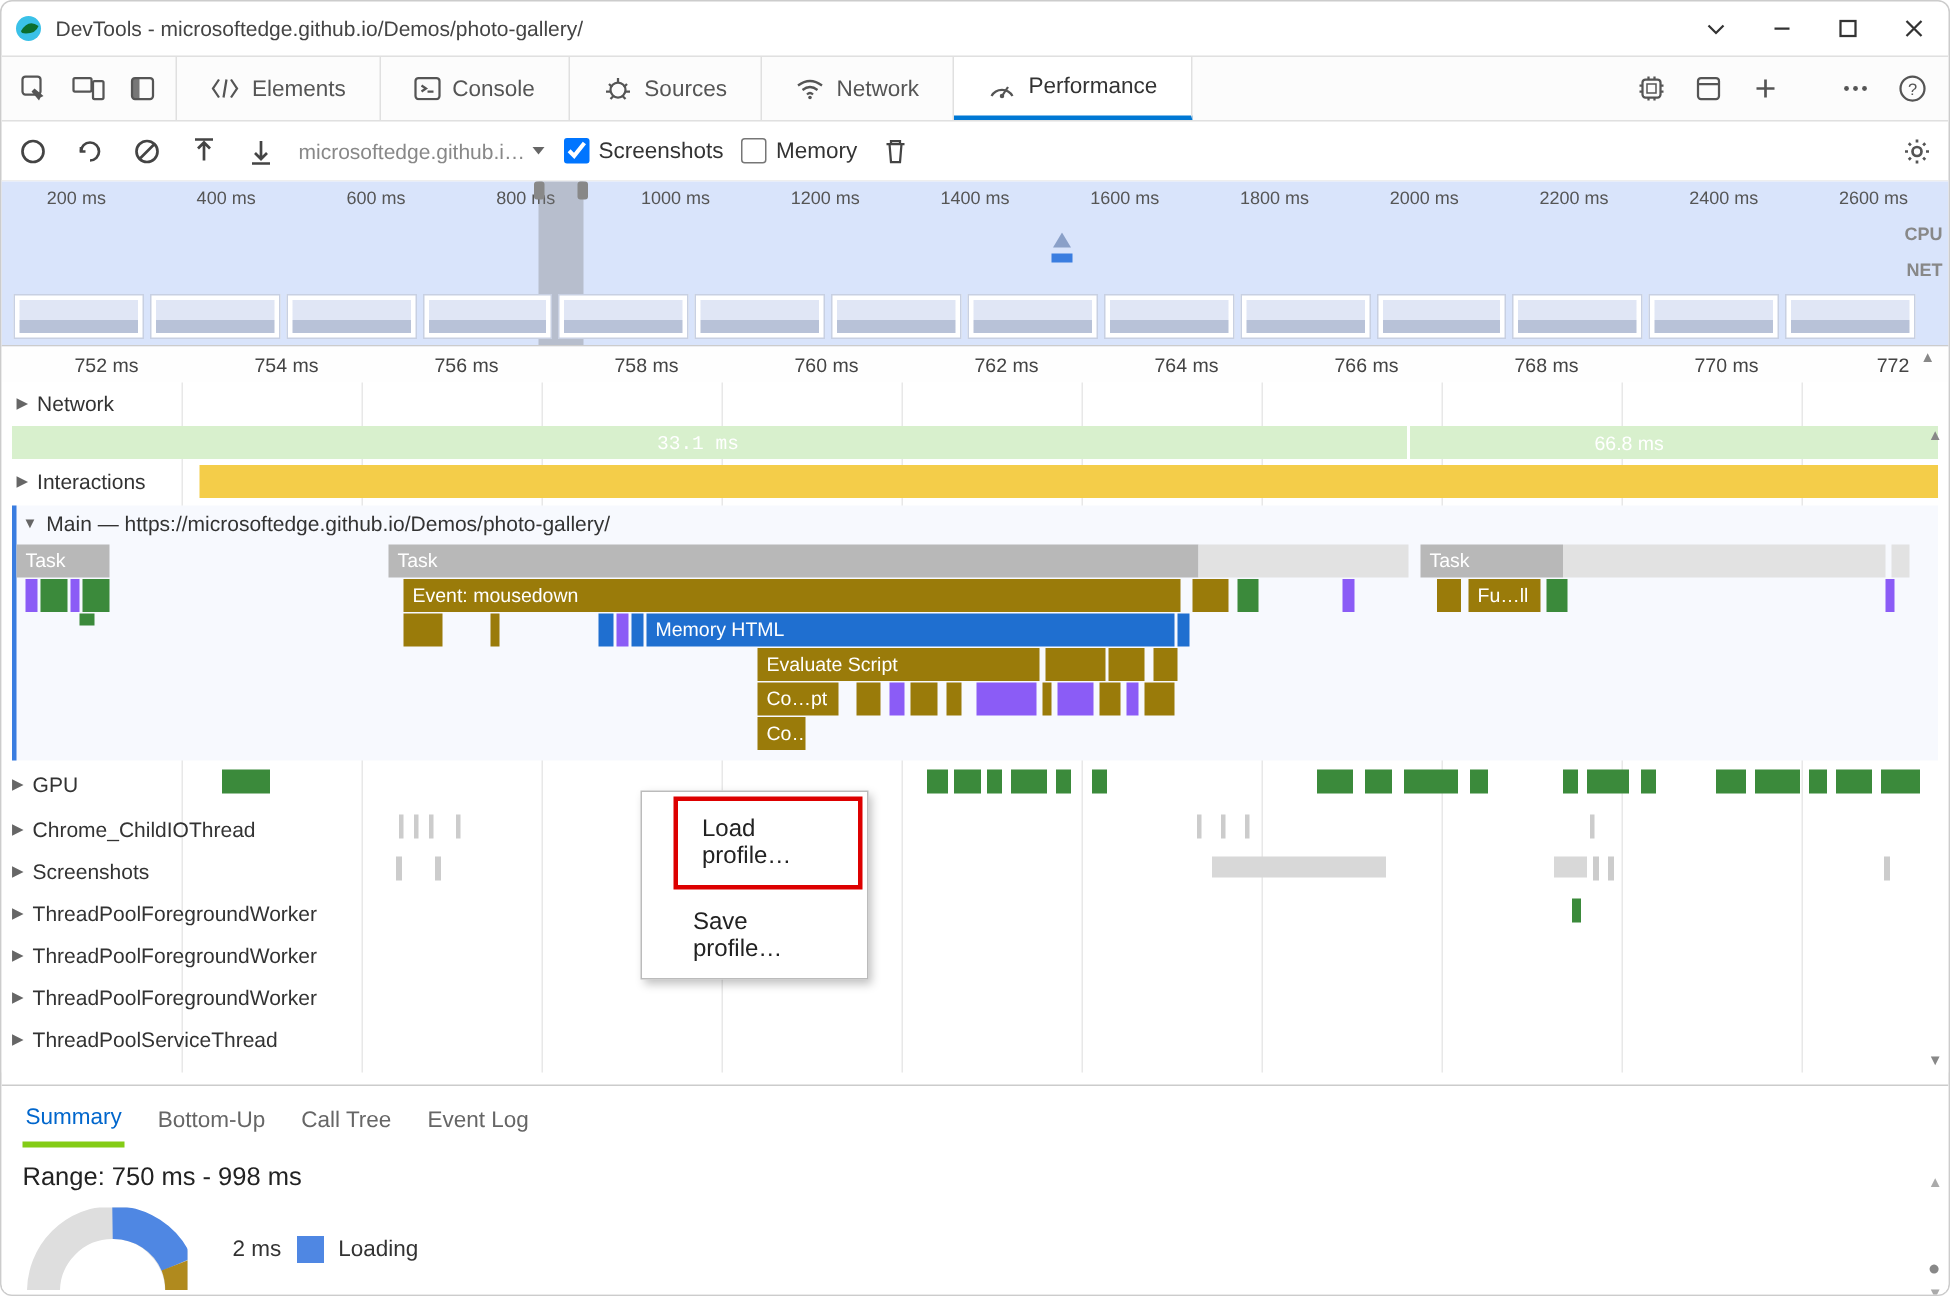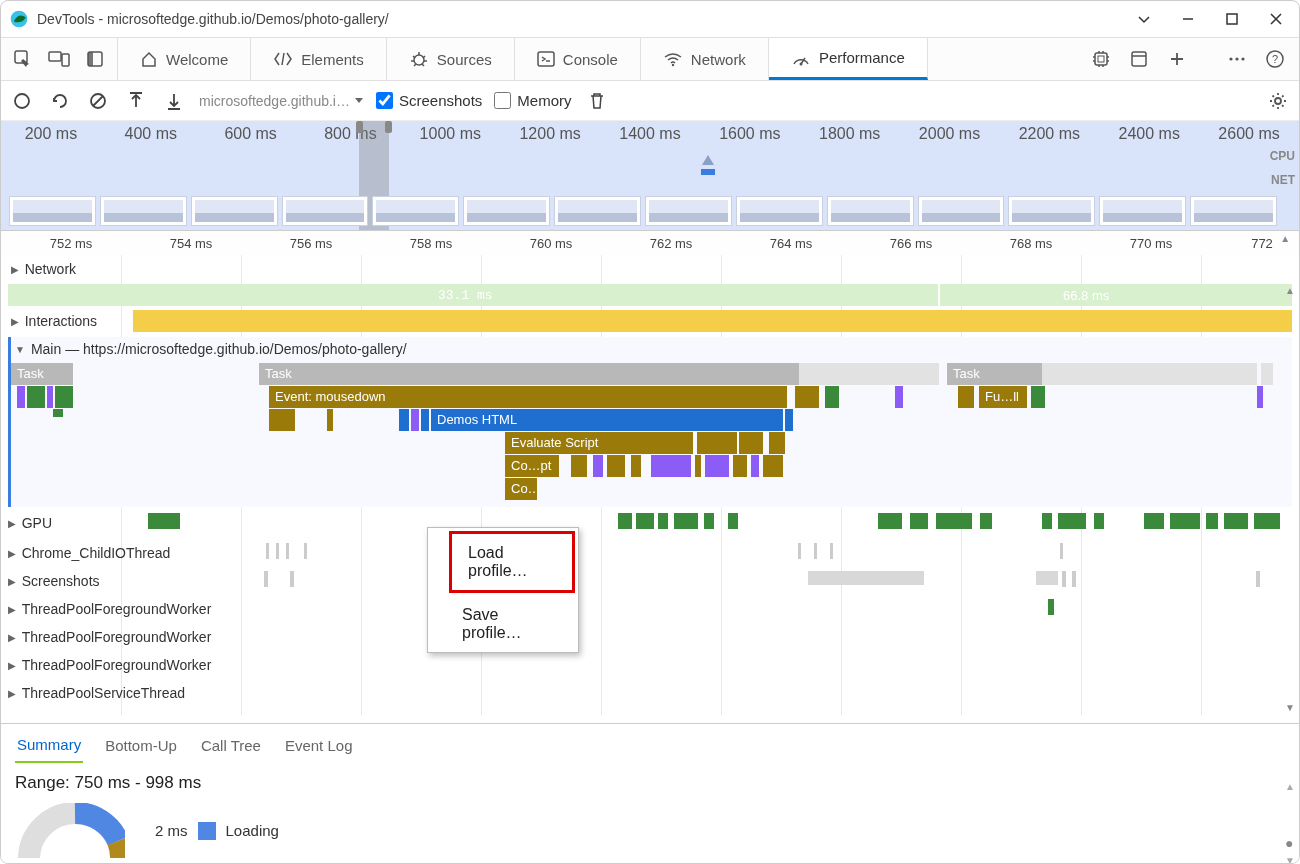--- a/index.html
+++ b/index.html
@@ -24,21 +24,21 @@
 .toolbar { display:flex; align-items:center; height:40px; padding:0 8px; gap:12px; border-bottom:1px solid #eee;}
 .toolbar .tb-btn { width:26px; height:26px; display:flex; align-items:center; justify-content:center; color:#555; }
 .url-select { color:#888; font-size:14px; display:flex; align-items:center; gap:4px;}
 .chk { display:flex; align-items:center; gap:6px; font-size:15px; color:#333;}
 .chk input { width:17px; height:17px; }
 .grow { flex:1; }
 .gear-red { color:#d13438; }
 
 
 .overview { position:relative; height:110px; background:#d9e4fb; border-bottom:1px solid #ccc;}
-.overview .axis { position:absolute; top:4px; left:0; right:0; display:flex; font-size:16px; color:#555; }
+.overview .axis { position:absolute; top:4px; left:0; right:0; display:flex; font-size:12px; color:#555; }
 .overview .axis span { flex:1; text-align:center;}
 .overview .cpu-label { position:absolute; right:4px; top:28px; font-size:12px; color:#888; font-weight:600;}
 .overview .net-label { position:absolute; right:4px; top:52px; font-size:12px; color:#888; font-weight:600;}
 .overview .sel { position:absolute; top:0; bottom:0; left:358px; width:30px; background:rgba(120,120,120,0.35);}
 .overview .sel::before, .overview .sel::after { content:""; position:absolute; top:0; width:7px; height:12px; background:#888; border-radius:2px;}
 .overview .sel::before { left:-3px;}
 .overview .sel::after { right:-3px;}
 .overview .thumbs { position:absolute; bottom:4px; left:8px; right:22px; height:30px; display:flex; gap:4px;}
 .overview .thumbs .thumb { flex:1; background:#fff; border:1px solid #c8d0e2; position:relative;}
 .overview .thumbs .thumb::after{ content:""; position:absolute; inset:3px; background:linear-gradient(#e0e6f5 60%, #b8c2d8 60%);}
@@ -79,21 +79,21 @@
 
 .ctx-menu { position:absolute; background:#fff; border:1px solid #bbb; box-shadow:2px 3px 6px rgba(0,0,0,0.25); z-index:50;padding-left:18px;}
 .ctx-menu .item { padding:10px 16px; font-size:16px; color:#222;}
 .ctx-menu .item.hl { border:3px solid #d00; margin:3px;}
 .arrow-dn2 { position:absolute; right:4px; bottom:2px; font-size:10px; color:#888;}
 
 
 .bottom-tabs { position:absolute; left:0; right:0; bottom:0; height:140px; border-top:1px solid #ccc; background:#fff;}
 .btabs-row { display:flex; gap:20px; padding:10px 14px 6px; font-size:15px; align-items:center;}
 .btab { color:#666; padding:2px 2px 8px;}
-.btab.active { color:#0066cc; border-bottom:2px solid #84cc16;}
+.btab.active { color:#0066cc; border-bottom:4px solid #84cc16;}
 .range-txt { font-size:17px; padding:4px 14px; color:#222;}
 .summary-content { display:flex; align-items:center; gap:30px; padding:6px 14px; position:relative;}
 .pie { width:110px; height:55px; position:relative; overflow:hidden;}
 .legend-row { display:flex; align-items:center; gap:10px; font-size:15px;}
 .legend-swatch { width:18px; height:18px; background:#4f87e3;}
 .scroll-indicators { position:absolute; right:4px; display:flex; flex-direction:column; gap:4px; font-size:10px; color:#aaa;}
 
 svg { display:block; }
 </style>
 </head>
@@ -144,44 +144,38 @@
         </svg>
       </div>
     <div class="icon-btn">
         <svg width="18" height="18" viewBox="0 0 18 18">
           <rect x="2" y="2" width="14" height="14" rx="2" stroke="#555" stroke-width="1.5" fill="none"></rect>
           <rect x="2" y="2" width="5" height="14" fill="#555" opacity="0.8"></rect>
         </svg>
       </div>
   </div>
   <div class="tab">
-    <svg width="18" height="18">
-        <path d="M3 9l6-6 6 6v7H3z" stroke="#555" stroke-width="1.5" fill="none"></path>
-      </svg>
-    <span>Welcome</span>
-  </div>
-  <div class="tab">
     <svg width="20" height="16">
         <path d="M6 2L2 8l4 6M14 2l4 6-4 6M11 2l-2 12" stroke="#555" stroke-width="1.5" fill="none"></path>
       </svg>
     <span>Elements</span>
+  </div>
+  <div class="tab">
+    <svg width="18" height="16">
+        <rect x="1" y="1" width="16" height="14" rx="2" stroke="#555" stroke-width="1.5" fill="none"></rect>
+        <path d="M5 6l3 2-3 2M9 10h4" stroke="#555" stroke-width="1.5" fill="none"></path>
+      </svg>
+    <span>Console</span>
   </div>
   <div class="tab">
     <svg width="20" height="18">
         <circle cx="10" cy="10" r="5" stroke="#555" stroke-width="1.5" fill="none"></circle>
         <path d="M10 2v3M4 6l2 2M16 6l-2 2M2 11h3M15 11h3M5 16l2-2M15 16l-2-2" stroke="#555" stroke-width="1.5"></path>
       </svg>
     <span>Sources</span>
-  </div>
-  <div class="tab">
-    <svg width="18" height="16">
-        <rect x="1" y="1" width="16" height="14" rx="2" stroke="#555" stroke-width="1.5" fill="none"></rect>
-        <path d="M5 6l3 2-3 2M9 10h4" stroke="#555" stroke-width="1.5" fill="none"></path>
-      </svg>
-    <span>Console</span>
   </div>
   <div class="tab">
     <svg width="20" height="16">
         <path d="M2 6q8-6 16 0M5 9q5-4 10 0M8 12q2-2 4 0" stroke="#555" stroke-width="1.5" fill="none"></path>
         <circle cx="10" cy="14" r="1.2" fill="#555"></circle>
       </svg>
     <span>Network</span>
   </div>
   <div class="tab active">
     <svg width="20" height="18">
@@ -402,21 +396,21 @@
     <div class="bar clr-olive" style="left:968px;top:49px;width:48px">Fu…ll</div>
     <div class="bar clr-green" style="left:1020px;top:49px;width:14px"></div>
     <div class="bar clr-purple" style="left:1246px;top:49px;width:6px"></div>
 
     <div class="bar clr-green" style="left:42px;top:72px;width:10px;height:8px"></div>
     <div class="bar clr-olive" style="left:258px;top:72px;width:26px"></div>
     <div class="bar clr-olive" style="left:316px;top:72px;width:6px"></div>
     <div class="bar clr-blue" style="left:388px;top:72px;width:10px"></div>
     <div class="bar clr-purple" style="left:400px;top:72px;width:8px"></div>
     <div class="bar clr-blue" style="left:410px;top:72px;width:8px"></div>
-    <div class="bar clr-blue" style="left:420px;top:72px;width:352px">Demos HTML</div>
+    <div class="bar clr-blue" style="left:420px;top:72px;width:352px">Memory HTML</div>
     <div class="bar clr-blue" style="left:774px;top:72px;width:8px"></div>
 
     <div class="bar clr-olive" style="left:494px;top:95px;width:188px">Evaluate Script</div>
     <div class="bar clr-olive" style="left:686px;top:95px;width:40px"></div>
     <div class="bar clr-olive" style="left:728px;top:95px;width:24px"></div>
     <div class="bar clr-olive" style="left:758px;top:95px;width:16px"></div>
 
     <div class="bar clr-olive" style="left:494px;top:118px;width:54px">Co…pt</div>
     <div class="bar clr-olive" style="left:560px;top:118px;width:16px"></div>
     <div class="bar clr-purple" style="left:582px;top:118px;width:10px"></div>

